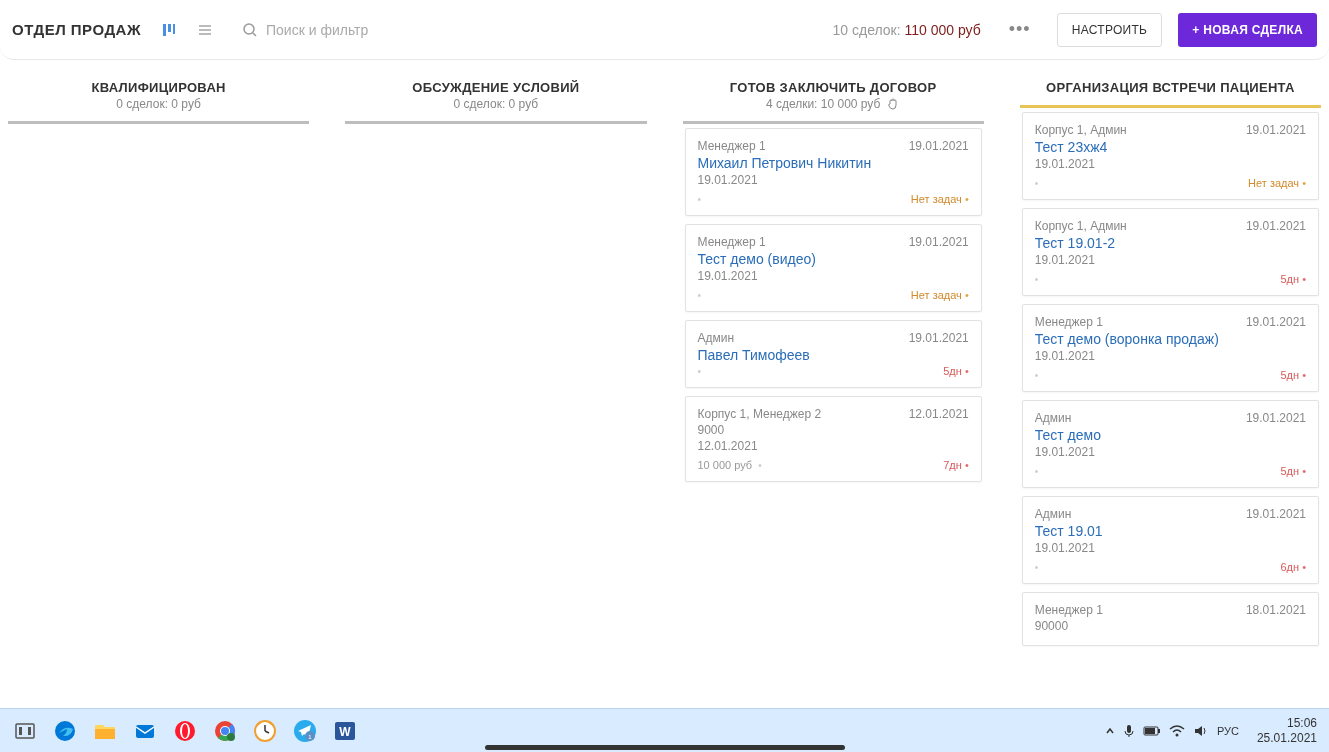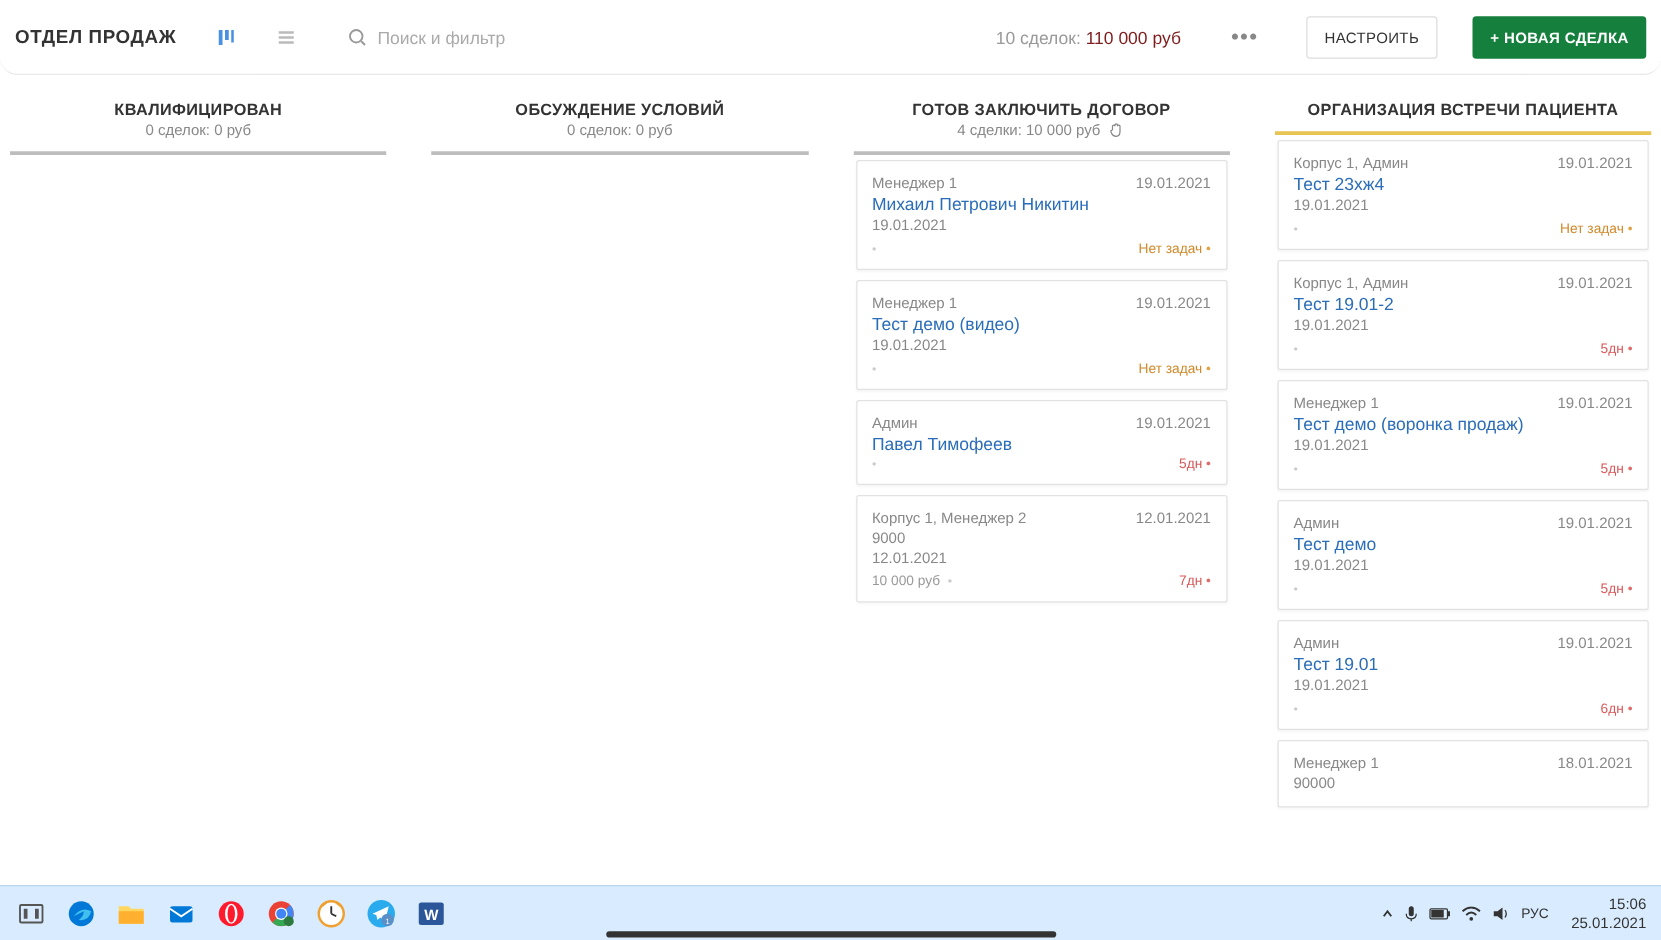--- a/index.html
+++ b/index.html
@@ -1,28 +1,28 @@
 <!DOCTYPE html>
 <html><head>
 <meta charset="utf-8">
 <style>
 * { box-sizing: border-box; margin: 0; padding: 0; }
 body { font-family: -apple-system, BlinkMacSystemFont, "Segoe UI", Arial, sans-serif; font-size: 13px; background: #fff; width: 1329px; height: 752px; overflow: hidden; position: relative; }
-.topbar { height: 60px; display: flex; align-items: center; padding: 0 12px; border-bottom: 1px solid #e8e8e8; gap: 20px; border-radius: 14px; }
+.topbar { height: 60px; display: flex; align-items: center; padding: 0 12px; border-bottom: 1px solid #e8e8e8; gap: 8px; border-radius: 14px; }
 .title { font-weight: 700; font-size: 15px; color: #333; letter-spacing: 0.5px; margin-right: 6px; }
 .icon-btn { width: 28px; height: 28px; display: flex; align-items: center; justify-content: center; color: #888; cursor: pointer; border-radius: 3px; }
 .search-container { flex: 1; display: flex; align-items: center; height: 36px; margin-left: 15px; margin-right: 15px; color: #999; }
 .search-container svg { margin-right: 8px; flex-shrink: 0; }
 .search-input { border: none; outline: none; font-size: 14px; color: #666; width: 100%; background: transparent; }
 .search-input::placeholder { color: #aaa; }
 .summary { color: #999; font-size: 14px; margin-right: 10px; white-space: nowrap; }
 .summary b { color: #7f1d1d; font-weight: 400; }
 .dots { font-size: 18px; color: #888; padding: 4px 10px; cursor: pointer; letter-spacing: 1px; }
 .btn-outline { border: 1px solid #ddd; background: #fff; color: #333; font-size: 12px; font-weight: 500; padding: 9px 14px; border-radius: 3px; cursor: pointer; margin-left: 8px; letter-spacing: 0.3px; }
-.btn-primary { background: #15803d; color: #fff; border: none; font-size: 12px; font-weight: 600; padding: 10px 14px; border-radius: 3px; cursor: pointer; margin-left: 8px; letter-spacing: 0.3px; }
+.btn-primary { background: #6d28d9; color: #fff; border: none; font-size: 12px; font-weight: 600; padding: 10px 14px; border-radius: 3px; cursor: pointer; margin-left: 8px; letter-spacing: 0.3px; }
 .pipeline { display: flex; padding: 8px 4px 0 4px; height: 620px; overflow: hidden; gap: 28px; }
 .column { flex: 1; min-width: 0; display: flex; flex-direction: column; margin: 0 4px; }
 .col-header { text-align: center; padding: 12px 4px 8px; }
 .col-title { font-weight: 700; font-size: 13px; color: #333; letter-spacing: 0.3px; }
 .col-sub { font-size: 12px; color: #888; margin-top: 2px; display: flex; align-items: flex-start; justify-content: center; gap: 6px; }
 .col-bar { height: 3px; margin-top: 2px; }
 .cards { flex: 1; overflow-y: auto; padding: 4px 2px; }
 .card { background: #fff; border: 1px solid #e2e2e2; border-radius: 2px; padding: 10px 12px; margin-bottom: 8px; box-shadow: 0 1px 2px rgba(0,0,0,0.04); }
 .card-row1 { display: flex; justify-content: space-between; font-size: 12px; color: #888; margin-bottom: 2px; }
 .card-extra { font-size: 12px; color: #888; margin-bottom: 2px; }

